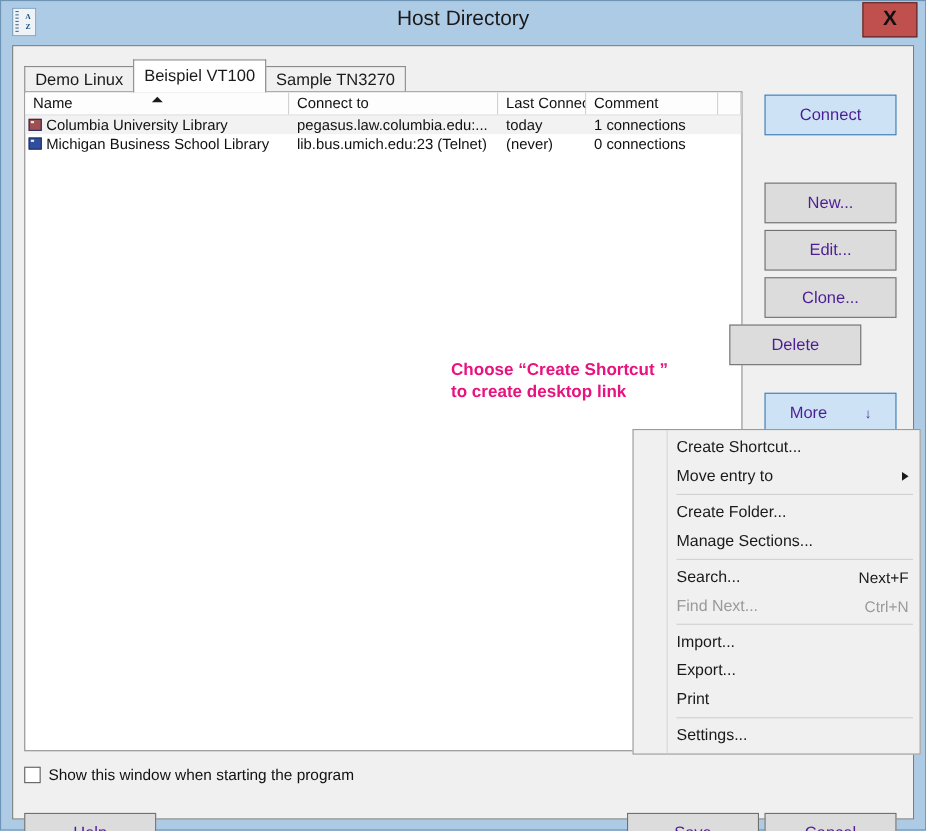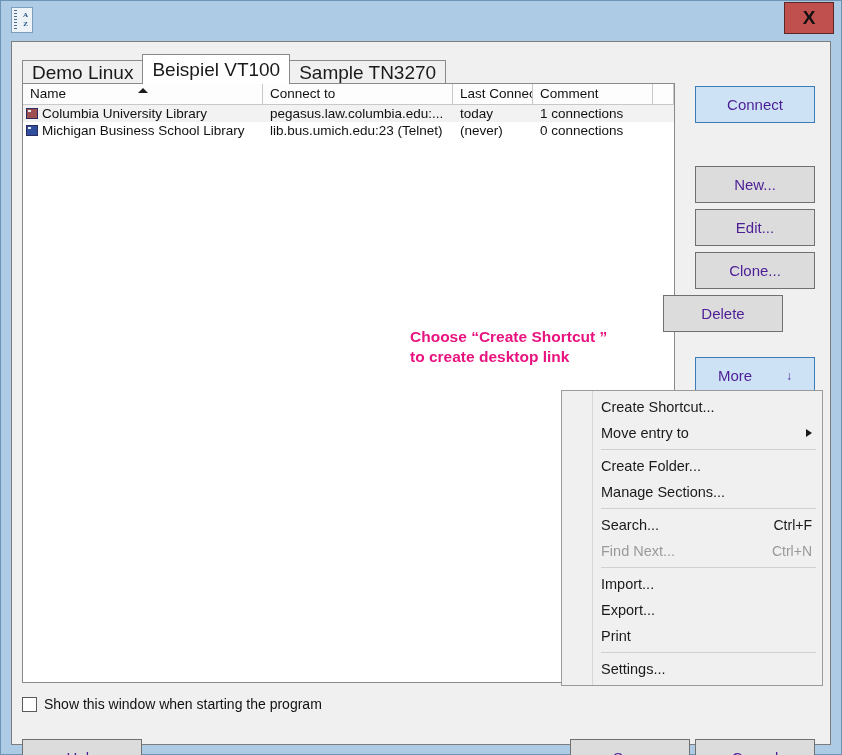--- a/index.html
+++ b/index.html
@@ -84,21 +84,21 @@
     position: absolute;
     left: 10px; top: 14px;
     height: 28px;
     display: flex;
     align-items: flex-end;
   }
   .tab {
     border: 1px solid #8a8a8a;
     border-bottom: none;
     background: #f0f0f0;
-    font-size: 19px;
+    font-size: 15px;
     color: #1a1a1a;
     padding: 3px 9px 4px 9px;
     height: 24px;
     line-height: 17px;
     cursor: pointer;
     position: relative;
     margin-right: -1px;
   }
   .tab.active {
     background: #ffffff;
@@ -223,21 +223,21 @@
     width: 190px; height: 58px;
     background: #f0cde4;
     border-radius: 50%;
     opacity: 0.85;
     z-index: 8;
   }
 
   
   #context-menu {
     position: absolute;
-    left: 549px; top: 348px;
+    left: 563px; top: 348px;
     width: 262px;
     background: #f0f0f0;
     border: 1px solid #9a9a9a;
     z-index: 10;
     padding: 3px 0;
   }
   #context-menu .gutter {
     position: absolute;
     left: 0; top: 0; bottom: 0;
     width: 31px;
@@ -316,20 +316,21 @@
         <i></i>
           <i></i>
           <i></i>
           <i></i>
           <i></i>
           <i></i>
           <i></i>
       </div>
       <div class="az">A<br>Z</div>
     </div>
+    <div id="window-title">Host Directory</div>
     <div id="close-button">X</div>
   </div>
 
   <div id="client">
 
     <div id="tabstrip">
       <div class="tab">Demo Linux</div>
       <div class="tab active">Beispiel VT100</div>
       <div class="tab">Sample TN3270</div>
     </div>
@@ -399,21 +400,21 @@
       <div class="mi">
         <span class="label">Create Folder...</span>
       </div>
       <div class="mi">
         <span class="label">Manage Sections...</span>
       </div>
       <div class="msep"></div>
 
       <div class="mi">
         <span class="label">Search...</span>
-        <span class="accel">Ctrl+F</span>
+        <span class="accel">Next+F</span>
       </div>
       <div class="mi disabled">
         <span class="label">Find Next...</span>
         <span class="accel">Ctrl+N</span>
       </div>
       <div class="msep"></div>
 
       <div class="mi">
         <span class="label">Import...</span>
       </div>

